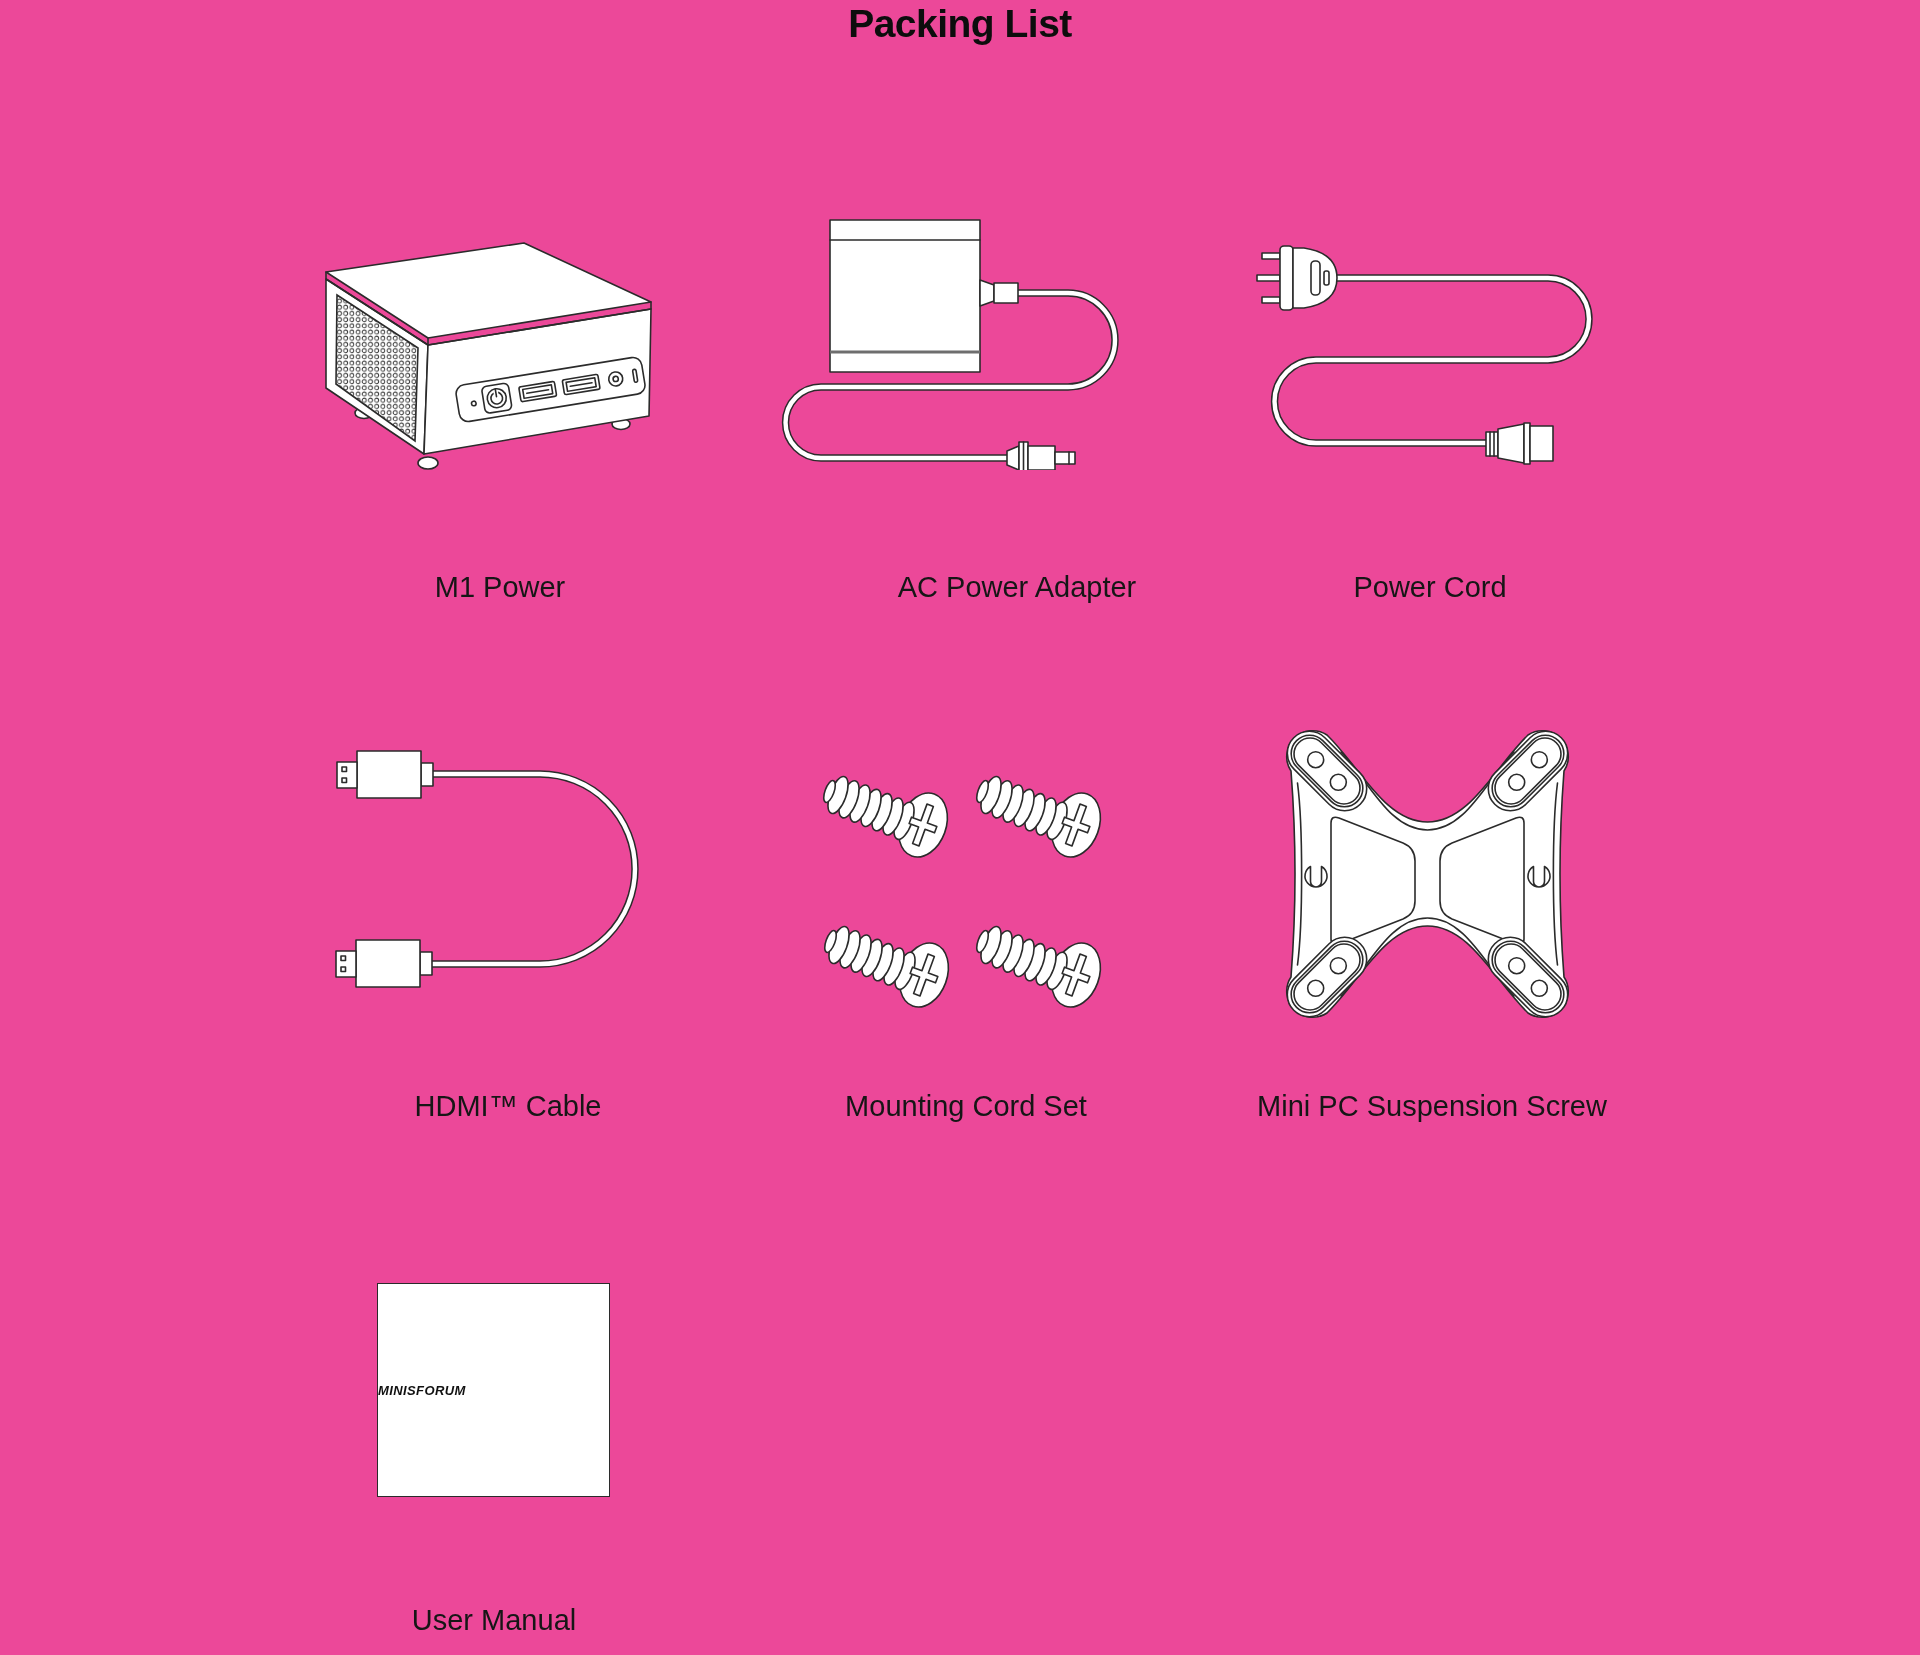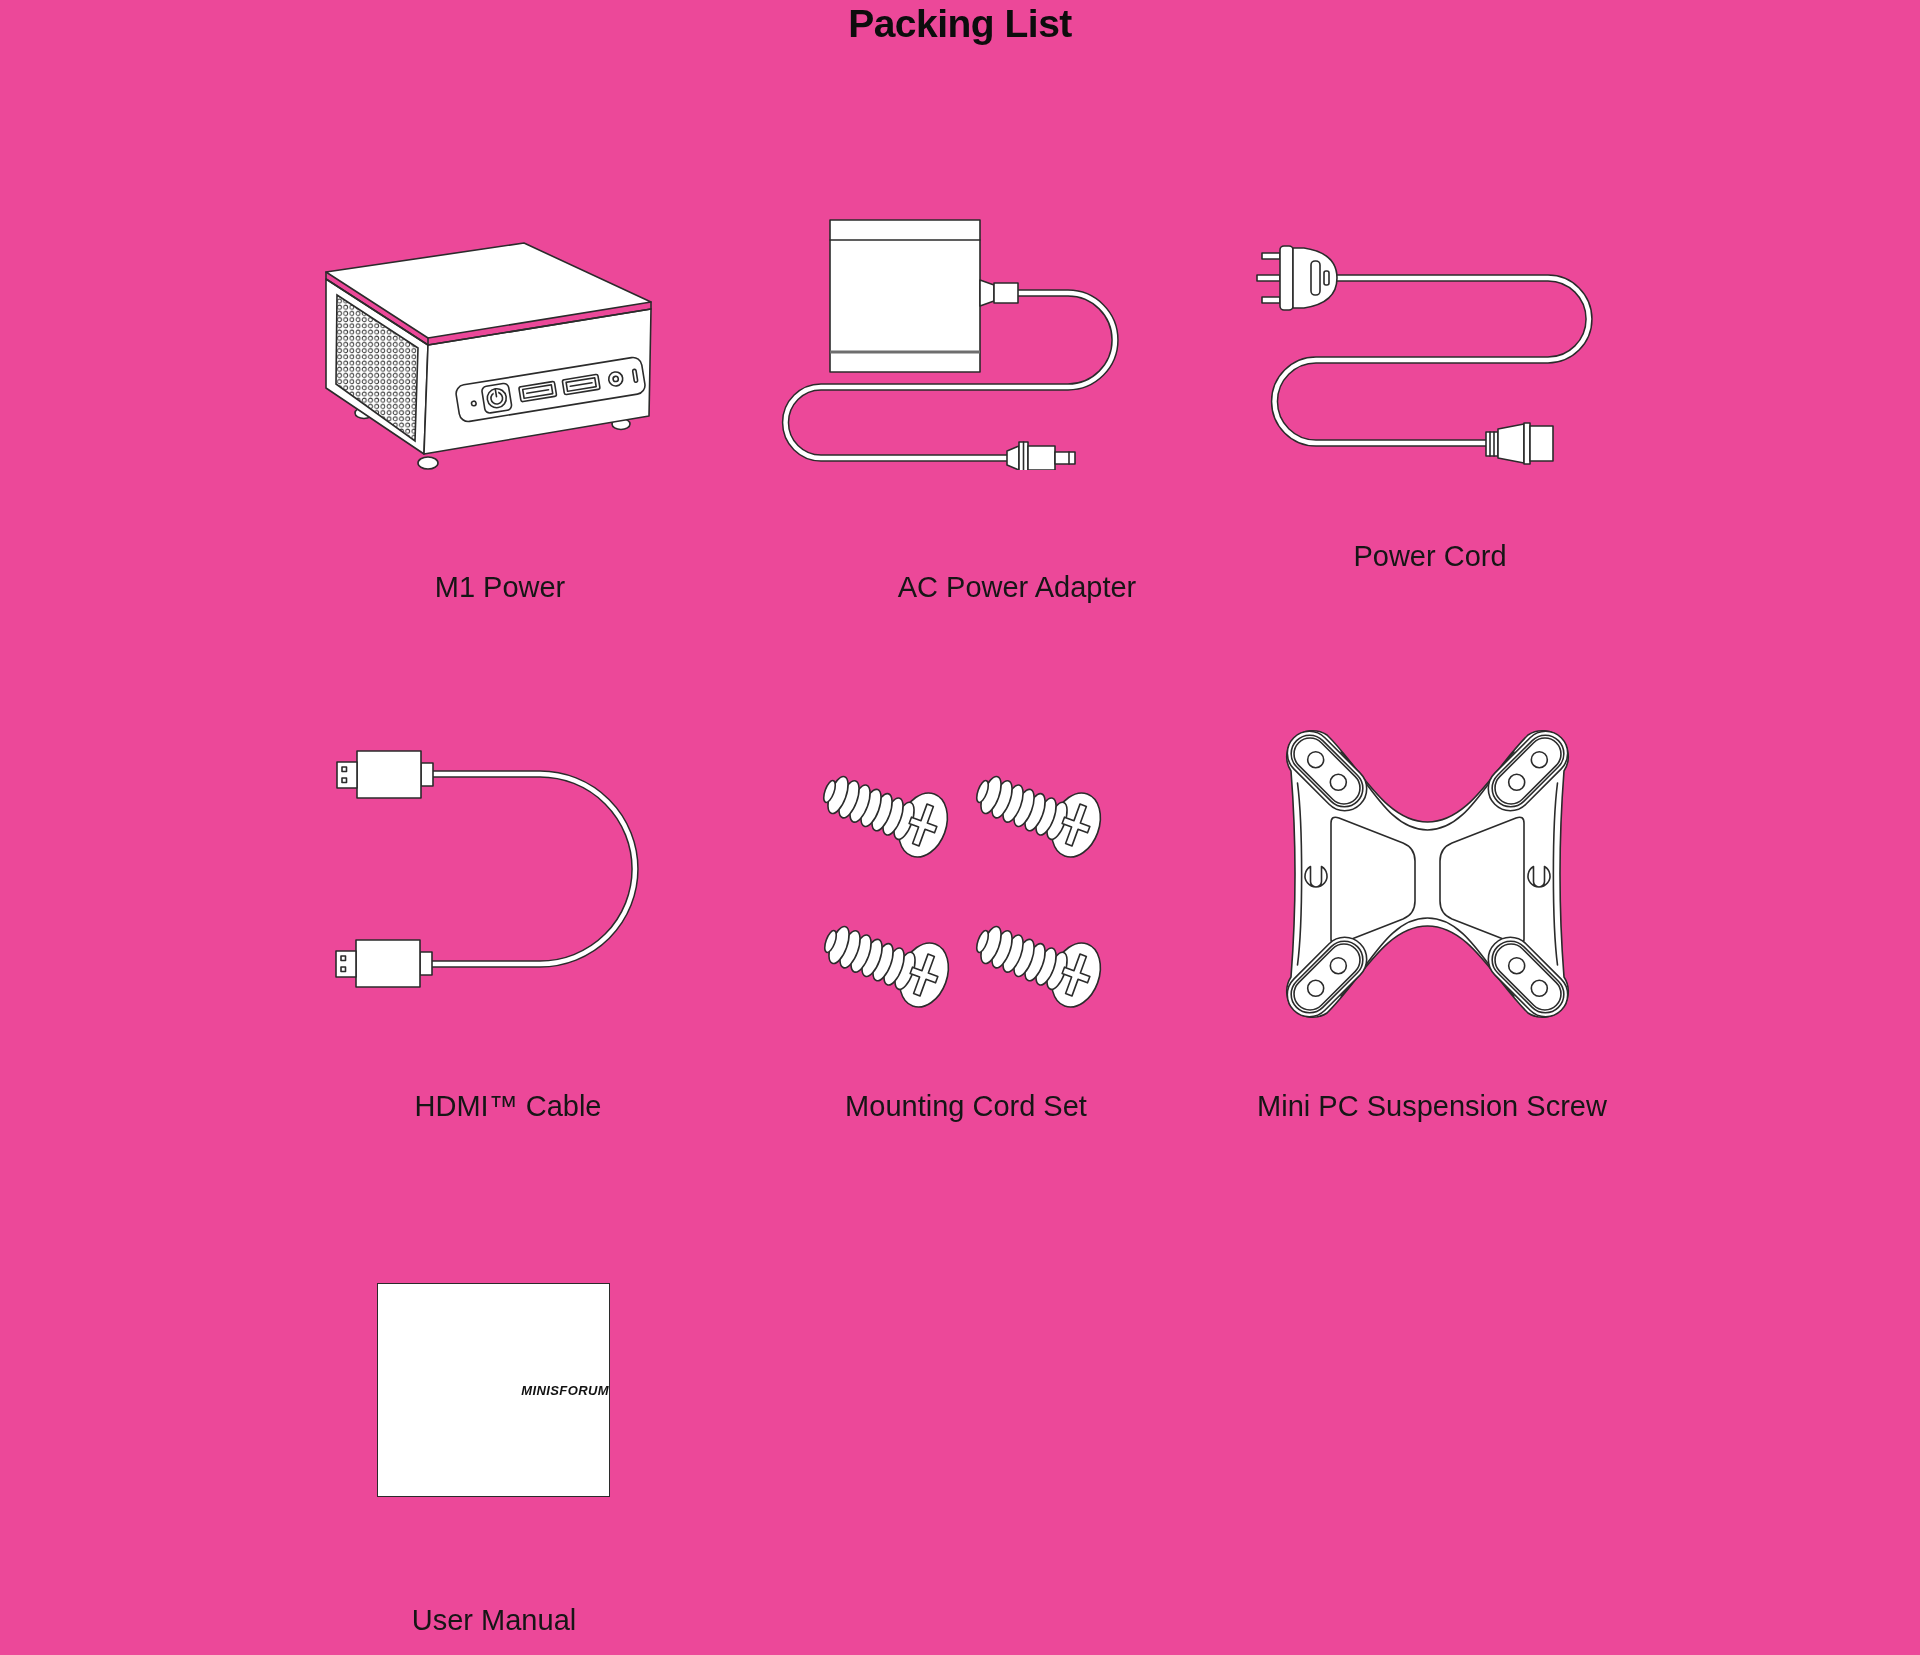--- a/index.html
+++ b/index.html
@@ -4,21 +4,21 @@
 <style>
   html,body{margin:0;padding:0;background:#fff;}
   #page{position:relative;width:1920px;height:1655px;background:#ec4899;overflow:hidden;
         font-family:"Liberation Sans", sans-serif;color:#141414;}
   .page-title{position:absolute;top:2px;left:0;width:1920px;text-align:center;
         font-size:39px;font-weight:700;letter-spacing:-0.5px;color:#0d0d0d;}
   .item-label{position:absolute;transform:translateX(-50%);font-size:29px;font-weight:400;
         color:#161616;white-space:nowrap;}
   .illus{position:absolute;}
   .manual-box{position:absolute;left:377px;top:1283px;width:231px;height:212px;
-        border:1.6px solid #2b2b2b;background:#fff;display:flex;align-items:center;justify-content:flex-end;}
+        border:1.6px solid #2b2b2b;background:#fff;display:flex;align-items:center;justify-content:flex-start;}
   .manual-logo{font-size:13px;font-weight:700;font-style:italic;letter-spacing:0.4px;color:#111;}
   svg{display:block;}
   .ln{stroke:#2b2b2b;stroke-width:1.6;fill:none;stroke-linejoin:round;stroke-linecap:round;}
   .lnf{stroke:#2b2b2b;stroke-width:1.6;fill:#ffffff;stroke-linejoin:round;}
   .cable-out{stroke:#2b2b2b;stroke-width:7.4;fill:none;stroke-linecap:butt;}
   .cable-in{stroke:#ffffff;stroke-width:4.4;fill:none;stroke-linecap:butt;}
 </style>
 </head>
 <body>
 
@@ -106,21 +106,21 @@
       <line class="ln" x1="250" y1="202" x2="250" y2="226"></line>
       <line class="ln" x1="254" y1="202" x2="254" y2="226"></line>
       <path class="lnf" d="M 258,199 L 284,194 L 284,233 L 258,228 Z"></path>
       <rect class="lnf" x="284" y="193" width="6" height="41"></rect>
       <rect class="lnf" x="290" y="196" width="23" height="35"></rect>
     </g>
   </svg>
 
   <div class="item-label" style="left:500px;top:571px">M1 Power</div>
   <div class="item-label" style="left:1017px;top:571px">AC Power Adapter</div>
-  <div class="item-label" style="left:1430px;top:540px">Power Cord</div>
+  <div class="item-label" style="left:1430px;top:571px">Power Cord</div>
 
   <svg class="illus" style="left:325px;top:740px" width="340" height="270" viewBox="0 0 340 270">
     <path class="cable-out" d="M 104,34 H 215 A 95,95 0 1 1 215,224 H 104"></path>
     <path class="cable-in" d="M 104,34 H 215 A 95,95 0 1 1 215,224 H 104"></path>
     <g>
       <rect class="lnf" x="96" y="23" width="12" height="23"></rect>
       <rect class="lnf" x="32" y="11" width="64" height="47"></rect>
       <rect class="lnf" x="12" y="22" width="20" height="26"></rect>
       <rect class="lnf" x="17" y="27" width="4.5" height="4.5"></rect>
       <rect class="lnf" x="17" y="38" width="4.5" height="4.5"></rect>

